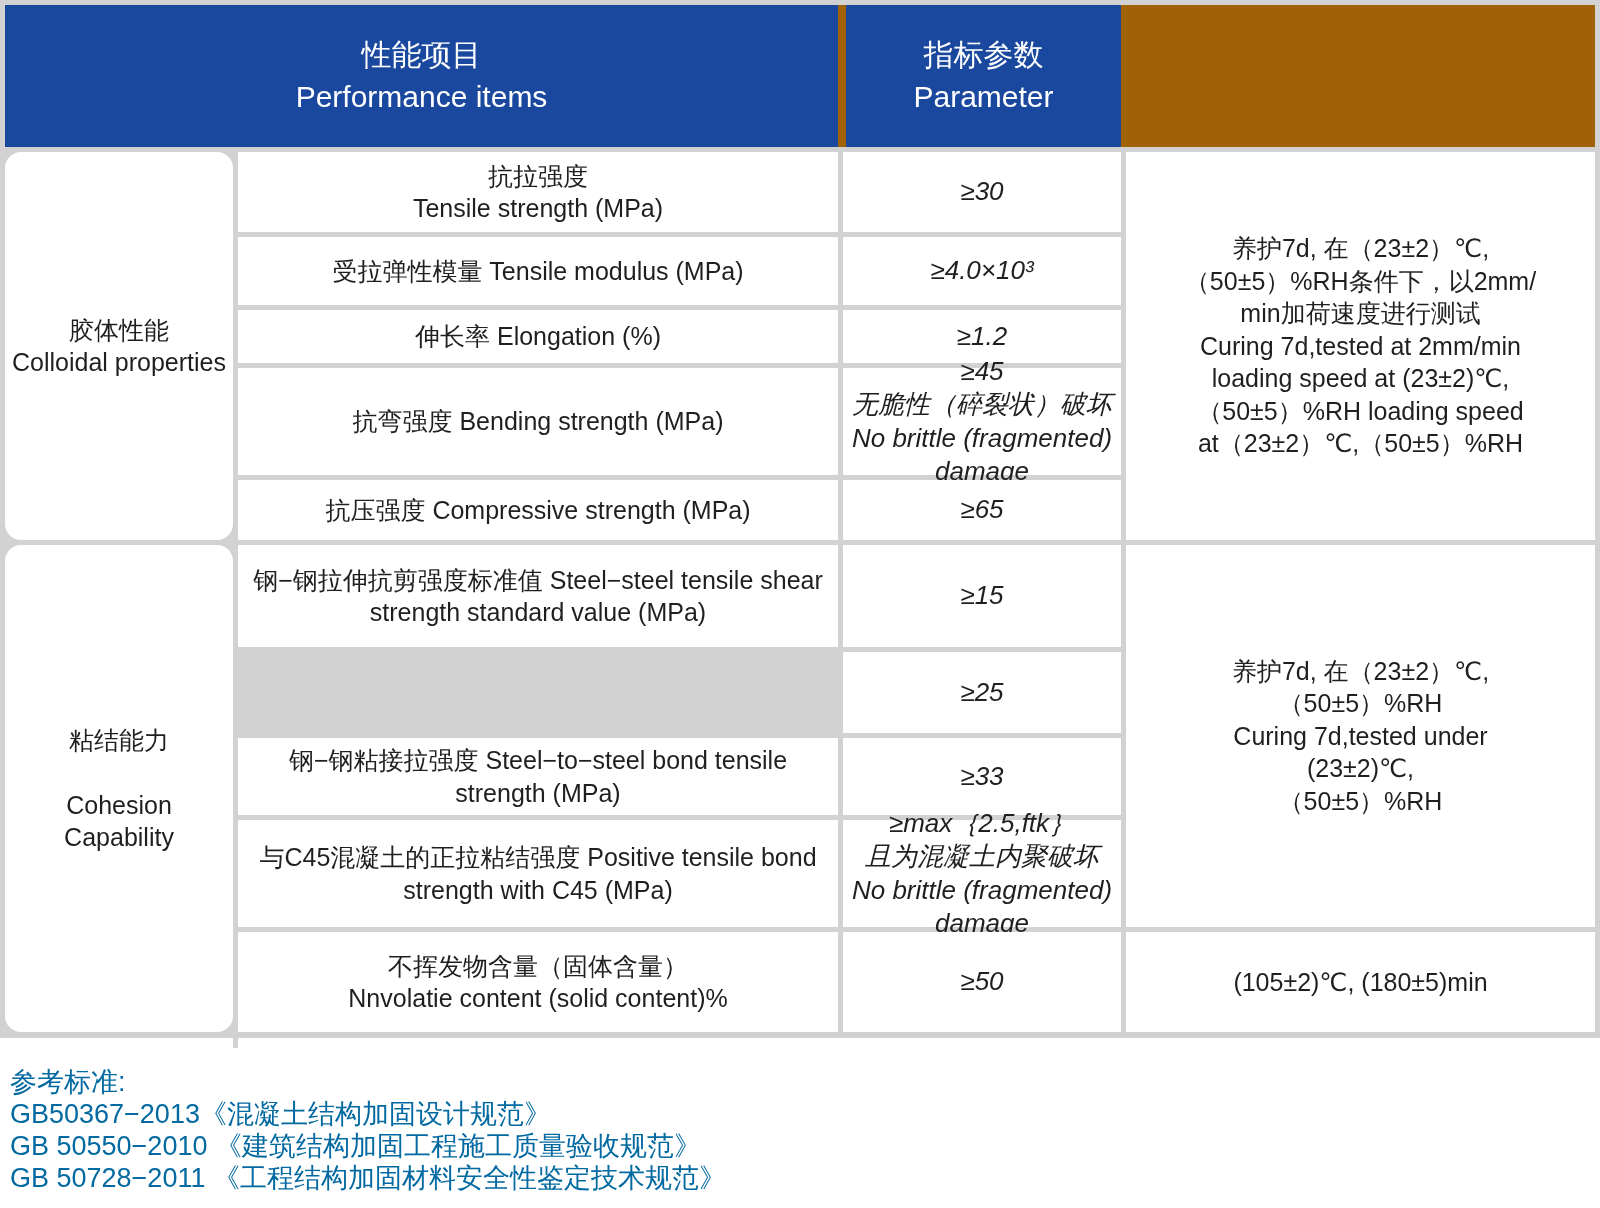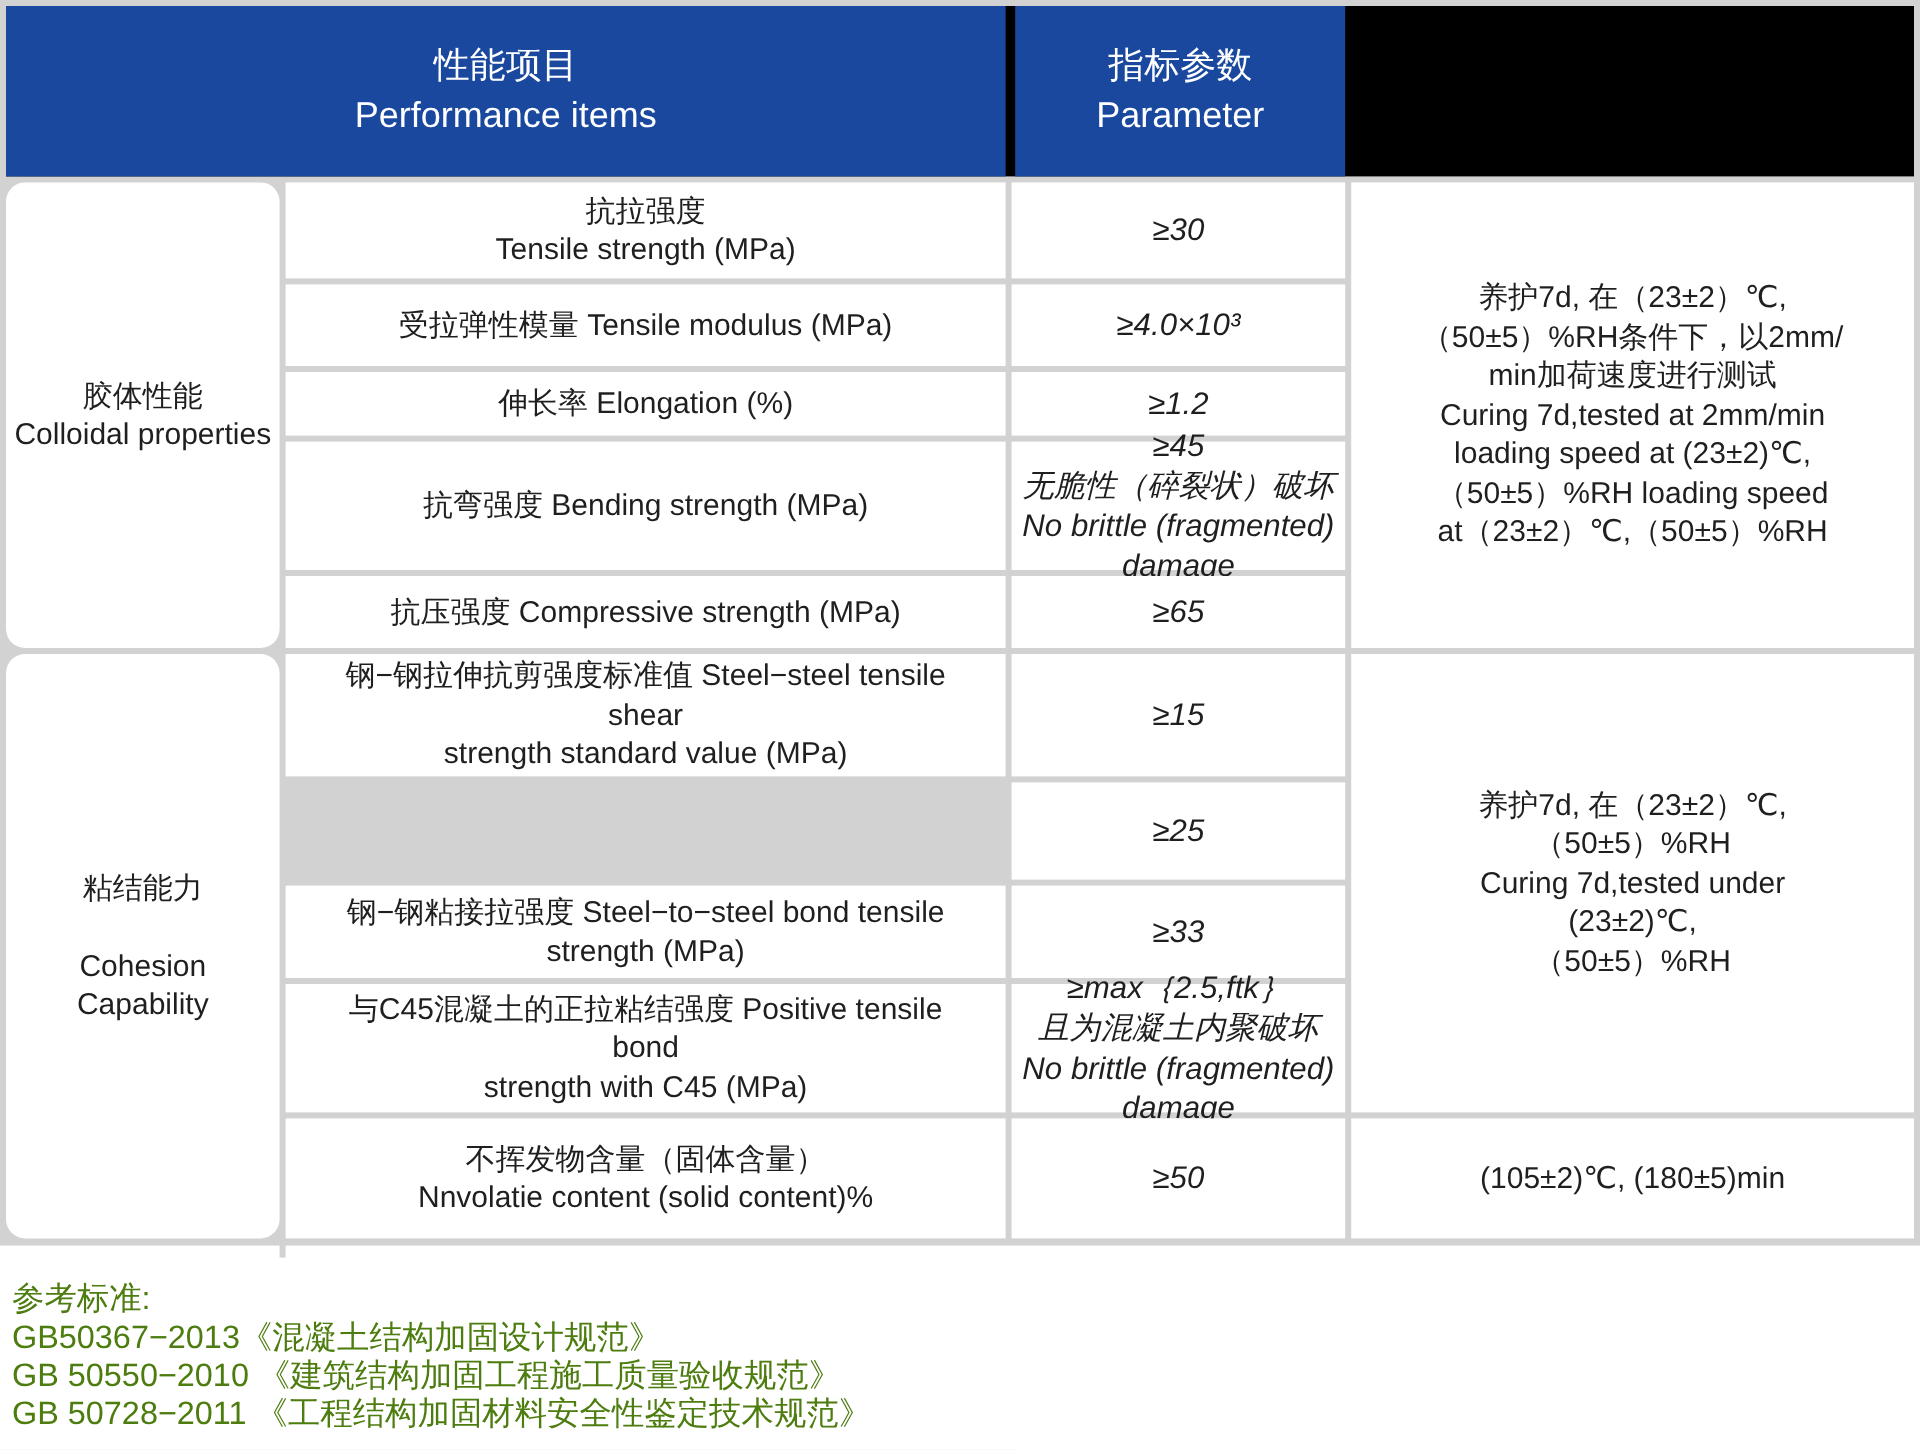--- a/index.html
+++ b/index.html
@@ -7,41 +7,41 @@
   body { font-family:"Liberation Sans","DejaVu Sans",sans-serif; color:#1f1f1f; }
 
   .sheet { position:relative; width:1600px; height:1208px; background:#ffffff; overflow:hidden; }
 
   
   .tbl { position:absolute; left:0; top:0; width:1600px;
          background:#d2d2d2; padding:5px 5px 6px 5px; }
 
   
   .thead { display:grid; grid-template-columns:833px 275px 466px; column-gap:8px;
-           height:142px; background:#000000; margin-bottom:5px; }
+           height:142px; background:#a16207; margin-bottom:5px; }
   .hcell { background:#1a489f; color:#ffffff; display:flex; align-items:center; justify-content:center;
            text-align:center; font-size:30px; line-height:1.4; white-space:pre-line; }
 
   
   .tbody { display:grid;
            grid-template-columns:228px 600px 278px 469px;
            grid-template-rows:80px 68px 53px 107px 60px 102px 81px 77px 107px 100px;
            gap:5px; }
   .cell { background:#ffffff; display:flex; align-items:center; justify-content:center;
           text-align:center; white-space:pre-line; }
   .group { font-size:25px; line-height:1.3;border-radius:16px; }
-  .item  { font-size:25px; line-height:1.3; padding:0 26px; }
+  .item  { font-size:25px; line-height:1.3; padding:0 10px; }
   .param { font-size:26px; line-height:1.28;font-style:italic; }
   .check { font-size:25px; line-height:1.3; padding:0 8px;text-align:center; }
 
   
   .tail { position:absolute; left:233px; top:1036px; width:5px; height:12px; background:#d2d2d2; }
 
   
-  .refs { position:absolute; left:10px; top:1066px; font-size:27px; line-height:32px; color:#4d7c0f; }
+  .refs { position:absolute; left:10px; top:1066px; font-size:27px; line-height:32px; color:#0369a1; }
   .refs div { white-space:pre; }
 </style>
 </head>
 <body>
 
 <div class="sheet">
 
   <div class="tbl">
 
     <div class="thead">

